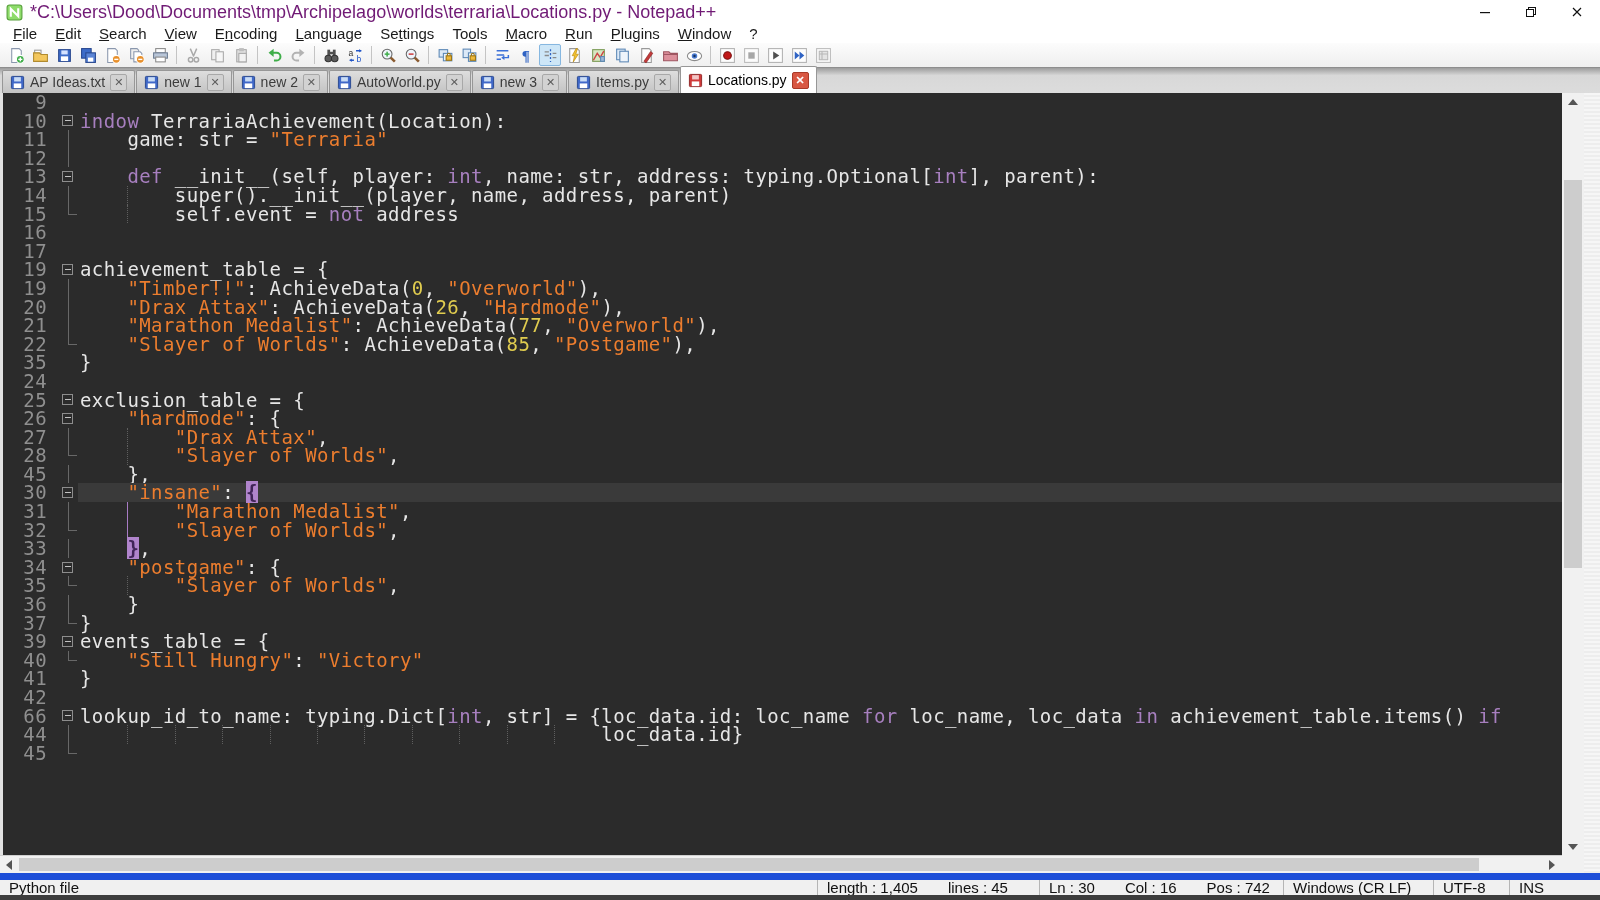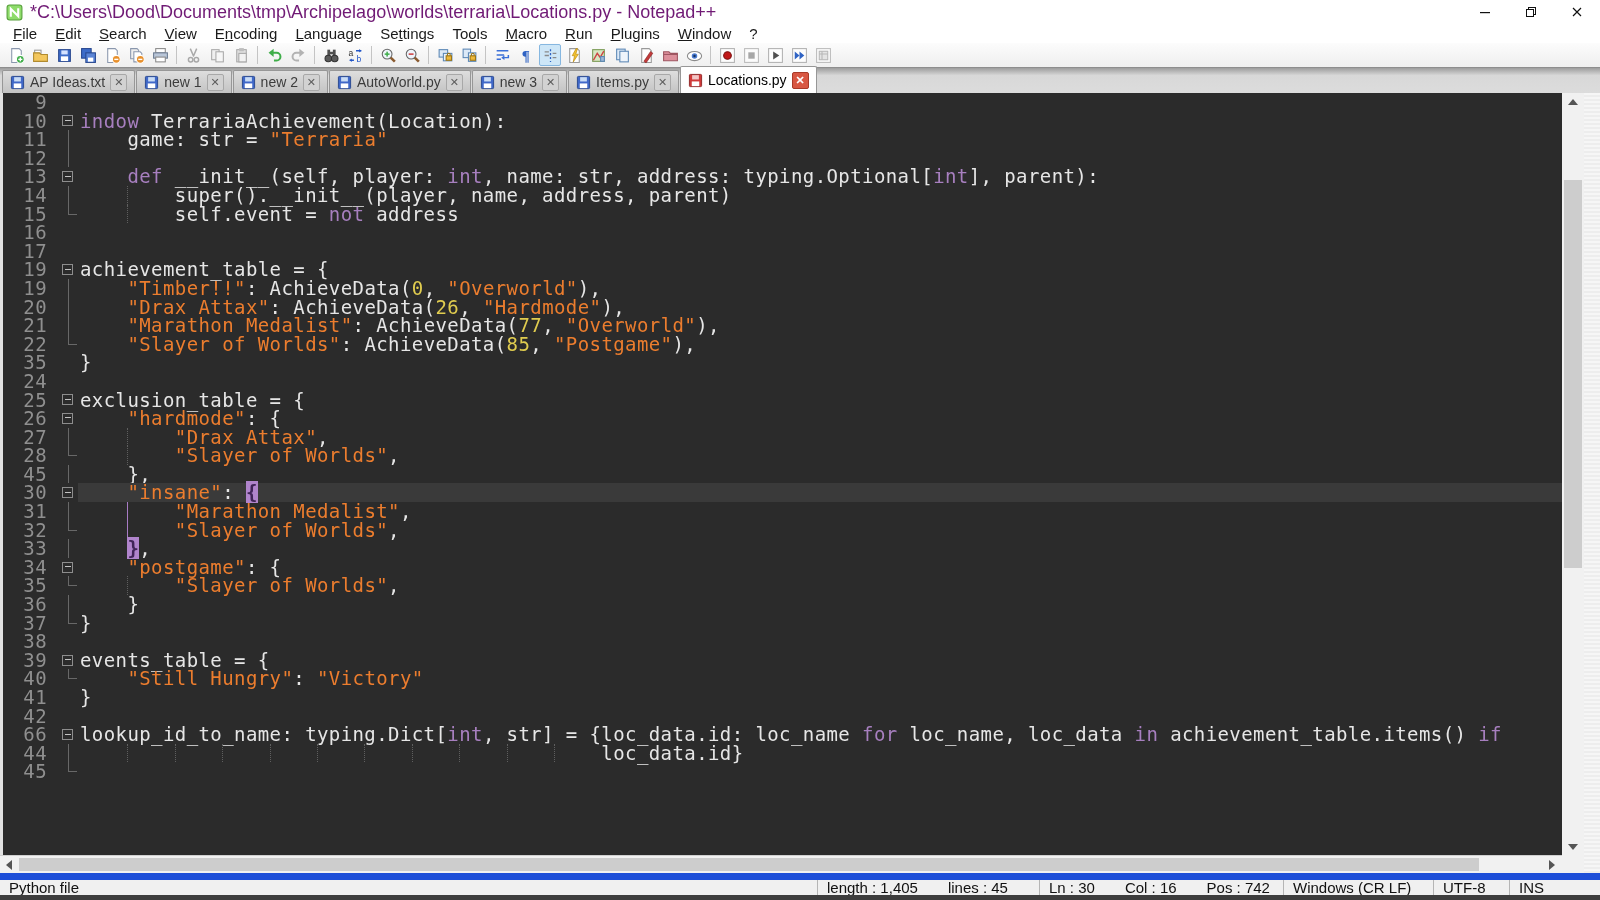--- a/index.html
+++ b/index.html
@@ -618,25 +618,20 @@
     </div>
     <div class="row">
       <div class="num">37</div>
       <div class="fold">
         <div class="vt"></div>
         <div class="hz"></div>
       </div>
       <div class="txt"><span>}</span></div>
     </div>
     <div class="row">
-      <div class="num">38</div>
-      <div class="fold"></div>
-      <div class="txt"></div>
-    </div>
-    <div class="row">
       <div class="num">39</div>
       <div class="fold">
         <div class="box"></div>
       </div>
       <div class="txt"><span>events_table = {</span></div>
     </div>
     <div class="row">
       <div class="num">40</div>
       <div class="fold">
         <div class="vt"></div>

